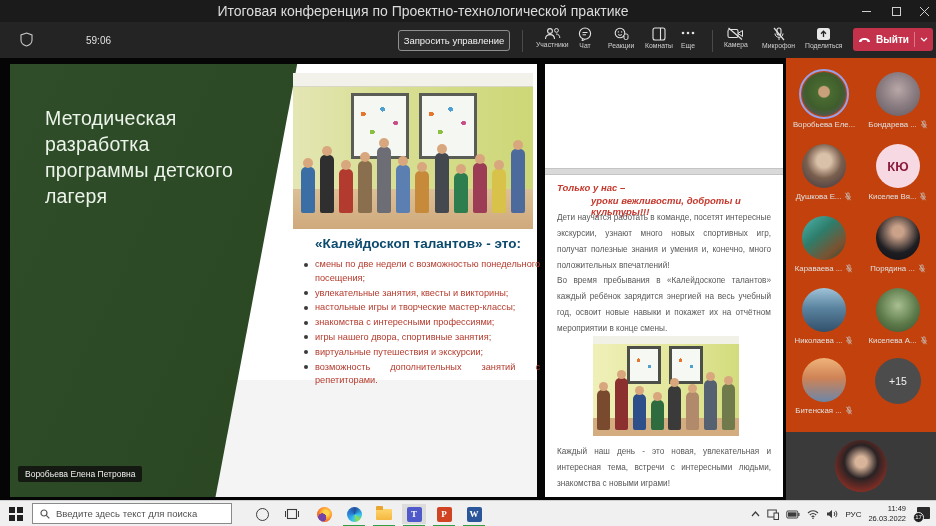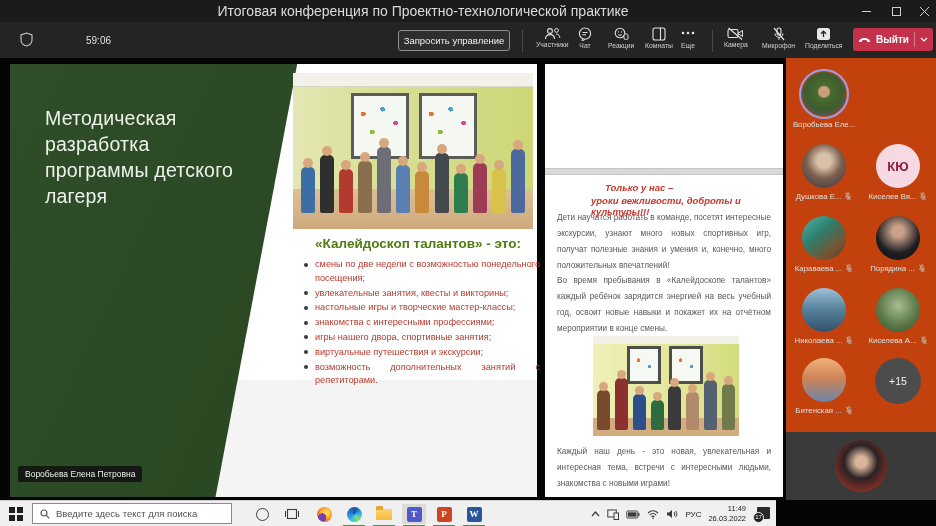--- a/index.html
+++ b/index.html
@@ -50,30 +50,30 @@
       radial-gradient(circle 4px at 35% 60%, #8bbf3f 60%, transparent 61%); }
   .photo1 .floor { position:absolute; left:0; bottom:0; width:100%; height:40px;
     background:linear-gradient(180deg,#dcc095 0%,#cfa97c 100%); }
   .kids { position:absolute; left:8px; right:8px; bottom:16px; height:78px; display:flex;
     align-items:flex-end; justify-content:space-between; }
   .kid { position:relative; width:14px; border-radius:5px 5px 2px 2px; }
   .kid::before { content:""; position:absolute; left:2px; top:-9px; width:10px; height:10px;
     border-radius:50%; background:#d9a77e; }
 
   .slide-heading { position:absolute; left:288px; top:172px; width:240px; text-align:center;
-    color:#4d7c0f; font-size:13.5px; font-weight:bold; }
+    color:#0c4a6e; font-size:13.5px; font-weight:bold; }
   .bullets { position:absolute; left:292px; top:194px; width:238px; list-style:none; }
   .bullets li { position:relative; padding-left:13px; color:#b53a2c; font-size:9.2px;
     line-height:1.5; text-align:justify; margin-bottom:1px; }
   .bullets li .dot { position:absolute; left:2px; top:4.5px; width:4px; height:4px; border-radius:50%; background:#3a3a3a; }
 
   .page-right { position:absolute; left:545px; top:6px; width:238px; height:433px; background:#ffffff; }
   .pr-gap { position:absolute; left:0; top:104px; width:238px; height:7px; background:#d9d9d9;
     border-top:1px solid #c4c4c4; border-bottom:1px solid #c4c4c4; }
-  .pr-h1 { position:absolute; left:12px; top:118px; color:#c5382d; font-size:9.5px; font-weight:bold; font-style:italic;margin-left:48px; }
+  .pr-h1 { position:absolute; left:12px; top:118px; color:#c5382d; font-size:9.5px; font-weight:bold; font-style:italic; }
   .pr-h2 { position:absolute; left:46px; top:131px; color:#c5382d; font-size:9.5px; font-weight:bold; font-style:italic; }
   .pr-p { position:absolute; left:12px; width:214px; color:#585858; font-size:8.2px;
     line-height:1.95; text-align:justify; }
   .pr-p1 { top:146px; }
   .pr-p2 { top:209px; }
   .pr-p3 { top:380px; }
 
   .photo2 { position:absolute; left:48px; top:272px; width:146px; height:100px; overflow:hidden;
     background:linear-gradient(90deg,#eff0b8 0%,#e3e79c 55%,#d3dc7d 100%); }
   .photo2 .ceiling { position:absolute; left:0; top:0; width:100%; height:8px; background:#f2f1e8; }
@@ -97,21 +97,21 @@
     align-items:center; justify-content:center; font-weight:bold; font-size:13px; color:#8c1d3f; }
   .avatar.speaking { outline:2px solid #9aa0e8; outline-offset:1.5px; }
   .pname { margin-top:4px; display:flex; align-items:center; justify-content:center; gap:3px;
     color:#e0e0e0; font-size:7.8px; white-space:nowrap; }
   .more-circle { width:46px; height:46px; border-radius:50%; background:#4c4c4c; margin:0 auto;
     display:flex; align-items:center; justify-content:center; color:#f2f2f2; font-size:10.5px; }
   .selfview { position:absolute; left:0; top:374px; width:150px; height:68px; background:#3a3a3a; }
   .selfav { position:absolute; left:49px; top:8px; width:52px; height:52px; border-radius:50%; }
 
   
-  .taskbar { position:absolute; left:0; top:500px; width:776px; height:26px; background:#f0f0f0; border-top:1px solid #cfcfcf;padding-left:26px; }
+  .taskbar { position:absolute; left:0; top:500px; width:936px; height:26px; background:#f0f0f0; border-top:1px solid #cfcfcf;padding-left:26px; }
   .winlogo { position:absolute; left:9px; top:6px; width:14px; height:14px; display:grid;
     grid-template-columns:6px 6px; grid-template-rows:6px 6px; gap:1.5px; }
   .winlogo i { background:#1f1f1f; }
   .searchbox { position:absolute; left:32px; top:2px; width:200px; height:21px; background:#ffffff;
     border:1px solid #8a8a8a; display:flex; align-items:center; gap:6px; padding:0 7px; }
   .searchbox .sq { color:#4f4f4f; font-size:9.5px; white-space:nowrap; }
   .tb-icon { position:absolute; top:3px; width:24px; height:20px; display:flex; align-items:center; justify-content:center; }
   .tb-active::after { content:""; position:absolute; left:1px; right:1px; bottom:-3px; height:2px; background:#2f9e44; }
   .tb-teams-bg { background:#dcdcdc; }
   .circle-ico { width:13px; height:13px; border-radius:50%; border:1.5px solid #3c3c3c; }
@@ -337,20 +337,31 @@
   </div>
 
   <div class="sidebar">
 
     <div class="ptile" style="left:3px; top:14px;">
       <div class="avatar speaking" style="background: radial-gradient(circle at 50% 45%, #c9a07a 16%, #4a6b32 20%, #3f5d2b 55%, #6b4f8a 100%)"></div>
       <div class="pname">
           <span>Воробьева Еле...</span>
         </div>
     </div>
+    <div class="ptile" style="left:77px; top:14px;">
+      <div class="avatar" style="background: radial-gradient(circle at 50% 40%, #b9a8a8 0%, #8d7f84 45%, #5f575e 100%)"></div>
+      <div class="pname">
+          <span>Бондарева ...</span>
+        <svg width="8" height="9" viewBox="0 0 10 12">
+            <rect x="3.5" y="1" width="3" height="6" rx="1.5" fill="none" stroke="#c8c8c8" stroke-width="1"></rect>
+            <path d="M2 5.5 C2 8 3.5 9 5 9 C6.5 9 8 8 8 5.5 M5 9 V11" fill="none" stroke="#c8c8c8" stroke-width="1"></path>
+            <line x1="1.5" y1="1" x2="8.5" y2="11" stroke="#c8c8c8" stroke-width="1"></line>
+          </svg>
+      </div>
+    </div>
 
     <div class="ptile" style="left:3px; top:86px;">
       <div class="avatar" style="background: radial-gradient(circle at 50% 38%, #d9c0a8 20%, #7a5f4e 50%, #3d3440 100%)"></div>
       <div class="pname">
           <span>Душкова Е...</span>
         <svg width="8" height="9" viewBox="0 0 10 12">
             <rect x="3.5" y="1" width="3" height="6" rx="1.5" fill="none" stroke="#c8c8c8" stroke-width="1"></rect>
             <path d="M2 5.5 C2 8 3.5 9 5 9 C6.5 9 8 8 8 5.5 M5 9 V11" fill="none" stroke="#c8c8c8" stroke-width="1"></path>
             <line x1="1.5" y1="1" x2="8.5" y2="11" stroke="#c8c8c8" stroke-width="1"></line>
           </svg>

